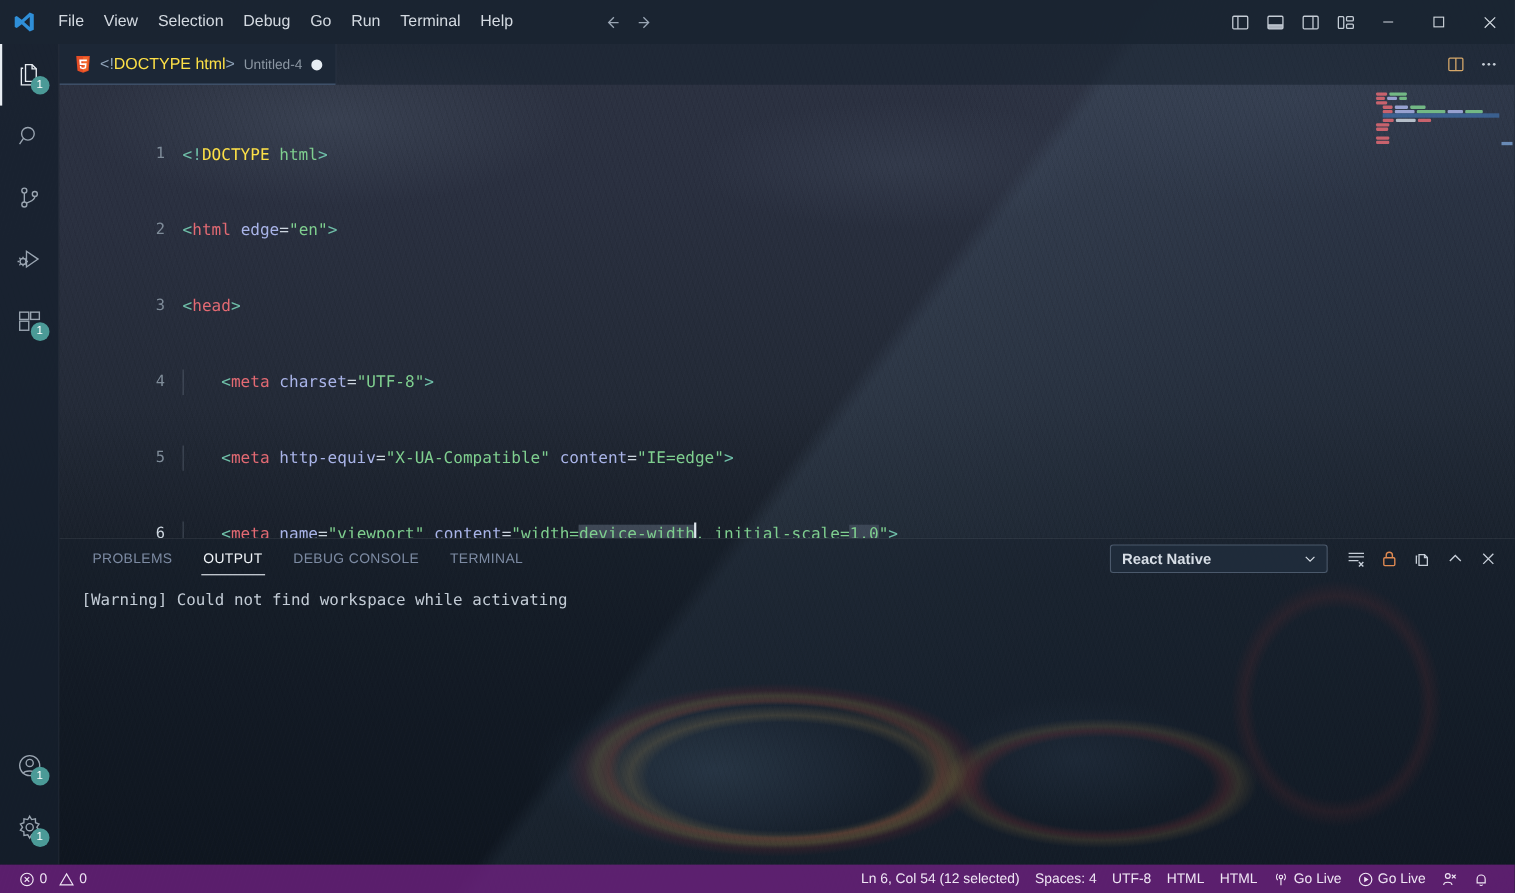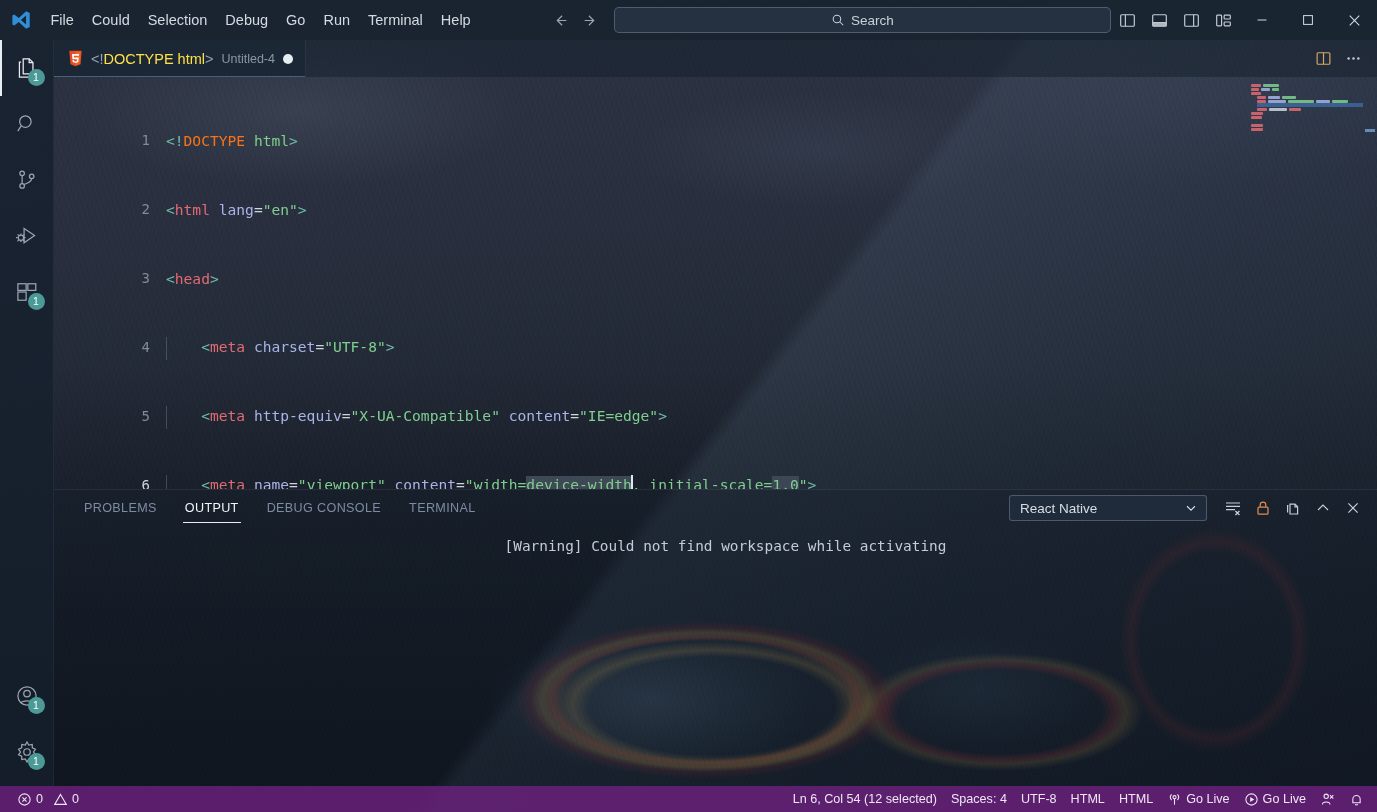--- a/index.html
+++ b/index.html
@@ -155,21 +155,21 @@
   .ind-guide {
     display:inline-block; width:0; border-left:1px solid rgba(160,175,190,0.28); height:23px;
     vertical-align: middle; margin-right: -1px;
   }
   .src { color: #cdd6df; }
   .pn  { color: #6fbfa8; }           
   .tg  { color: #e36a73; }           
   .at  { color: #a9b4e8; }           
   .eq  { color: #cdd6df; }
   .st  { color: #7fcf8f; }           
-  .dt  { color: #f97316; }
+  .dt  { color: #fde047; }
   .sel { background: rgba(150,165,185,0.30); }
   .wmatch { background: rgba(150,165,185,0.22); }
   .caret {
     display:inline-block; width: 2px; height: 19px; background: #dfe7ee;
     vertical-align: -4px; margin: 0 -1px;
   }
 
   
   .minimap { position:absolute; top: 0; right: 14px; width: 118px; height: 100%; }
   .mm-row { height: 4px; display:flex; gap:2px; align-items:center; margin-left: 6px; }
@@ -189,45 +189,45 @@
   .panel-header { height: 36px; min-height:36px; display: flex; align-items: stretch; padding-left: 20px; }
   .ptab {
     display:flex; align-items:center; padding: 0 10px; margin-right: 8px;
     font-size: 12.6px; letter-spacing: .35px; color: #7d8ba3; position: relative;
     text-transform: uppercase;
   }
   .ptab.active { color: #f2f6fa; }
   .ptab.active::after {
     content:""; position:absolute; left: 8px; right: 8px; bottom: 3px; height: 1px; background: #e8eef4;
   }
-  .panel-actions { margin-left: auto; display: flex; align-items: center; gap: 2px; padding-right: 10px; }
+  .panel-actions { margin-left: auto; display: flex; align-items: center; gap: 2px; padding-right: 10px; font-weight: bold; }
   .select {
     width: 198px; height: 26px;
     background: rgba(32,44,60,0.92);
     border: 1px solid rgba(120,136,158,0.5); border-radius: 3px;
     display: flex; align-items: center; justify-content: space-between;
     padding: 0 8px 0 10px; color: #d7dee6; font-size: 13.5px; margin-right: 10px;
   }
   .pa-btn { width: 28px; height: 28px; display:flex; align-items:center; justify-content:center; color:#c6ced8; }
-  .panel-body { flex: 1; padding: 10px 0 0 20px; overflow: hidden; text-align: center; }
+  .panel-body { flex: 1; padding: 10px 0 0 20px; overflow: hidden; }
   .out-line {
     font-family: "DejaVu Sans Mono", monospace;
     font-size: 14.4px; line-height: 21px; color: #c3ccd6; white-space: pre;
   }
 
   
   .statusbar {
     height: 26px; min-height: 26px;
     background: rgba(104,33,122,0.86);
     display: flex; align-items: center;
     color: #f0e6f5; font-size: 12.6px;
     position: relative; z-index: 20;
   }
   .sb-left { display:flex; align-items:center; padding-left: 10px; gap: 2px; }
-  .sb-right { margin-left: auto; display:flex; align-items:center; padding-right: 6px; }
+  .sb-right { margin-left: auto; display:flex; align-items:center; padding-right: 16px; }
   .sb-item {
     display:flex; align-items:center; gap: 4px;
     padding: 0 7px; height: 26px; white-space: nowrap;
   }
   svg { display: block; }
 </style>
 </head>
 <body>
 
 <div id="bg-photo"></div>
@@ -235,21 +235,21 @@
 <div id="root">
 
   <div class="titlebar">
     <div class="vs-logo">
       <svg width="22" height="22" viewBox="0 0 24 24">
         <path d="M17.5 2.5 L21.5 4.4 V19.6 L17.5 21.5 L9.6 14.3 L4.6 18 L2.6 17 V7 L4.6 6 L9.6 9.7 Z M17.5 7.1 L11.9 12 L17.5 16.9 Z" fill="#2f8fd8"></path>
       </svg>
     </div>
     <div class="menu">
       <div class="menu-item">File</div>
-      <div class="menu-item">Could</div>
+      <div class="menu-item">View</div>
       <div class="menu-item">Selection</div>
       <div class="menu-item">Debug</div>
       <div class="menu-item">Go</div>
       <div class="menu-item">Run</div>
       <div class="menu-item">Terminal</div>
       <div class="menu-item">Help</div>
     </div>
 
     <div class="nav-arrows">
       <div class="nav-btn">
@@ -257,29 +257,20 @@
           <path d="M9.5 3.5 L5 8 L9.5 12.5 M5 8 H13.5"></path>
         </svg>
       </div>
       <div class="nav-btn">
         <svg width="17" height="17" viewBox="0 0 16 16" fill="none" stroke="currentColor" stroke-width="1.1">
           <path d="M6.5 3.5 L11 8 L6.5 12.5 M11 8 H2.5"></path>
         </svg>
       </div>
     </div>
 
-    <div class="searchbox">
-      <span>
-        <svg width="14" height="14" viewBox="0 0 16 16" fill="none" stroke="#c9d1da" stroke-width="1.2">
-          <circle cx="6.8" cy="6.8" r="4.3"></circle>
-            <path d="M10 10 L14 14"></path>
-        </svg>
-      </span>
-      <span>Search</span>
-    </div>
 
     <div class="title-right">
       <div class="layout-btn">
         <svg width="17" height="17" viewBox="0 0 16 16" fill="none" stroke="currentColor" stroke-width="1.1">
           <rect x="1.6" y="2.6" width="12.8" height="10.8" rx="1"></rect>
             <path d="M6 2.6 V13.4"></path>
         </svg>
       </div>
       <div class="layout-btn">
         <svg width="17" height="17" viewBox="0 0 16 16" fill="none" stroke="currentColor" stroke-width="1.1">
@@ -409,21 +400,21 @@
                 <circle cx="8" cy="8" r="1.15"></circle>
                 <circle cx="12.6" cy="8" r="1.15"></circle>
             </svg>
           </div>
         </div>
       </div>
 
       <div class="codearea">
         <div class="code">
           <div class="ln"><span class="gutter">1</span><span class="src"><span class="pn">&lt;!</span><span class="dt">DOCTYPE</span> <span class="st">html</span><span class="pn">&gt;</span></span></div>
-          <div class="ln"><span class="gutter">2</span><span class="src"><span class="pn">&lt;</span><span class="tg">html</span> <span class="at">lang</span><span class="eq">=</span><span class="st">"en"</span><span class="pn">&gt;</span></span></div>
+          <div class="ln"><span class="gutter">2</span><span class="src"><span class="pn">&lt;</span><span class="tg">html</span> <span class="at">edge</span><span class="eq">=</span><span class="st">"en"</span><span class="pn">&gt;</span></span></div>
           <div class="ln"><span class="gutter">3</span><span class="src"><span class="pn">&lt;</span><span class="tg">head</span><span class="pn">&gt;</span></span></div>
           <div class="ln"><span class="gutter">4</span><span class="src"><span class="ind-guide"></span>    <span class="pn">&lt;</span><span class="tg">meta</span> <span class="at">charset</span><span class="eq">=</span><span class="st">"UTF-8"</span><span class="pn">&gt;</span></span></div>
           <div class="ln"><span class="gutter">5</span><span class="src"><span class="ind-guide"></span>    <span class="pn">&lt;</span><span class="tg">meta</span> <span class="at">http-equiv</span><span class="eq">=</span><span class="st">"X-UA-Compatible"</span> <span class="at">content</span><span class="eq">=</span><span class="st">"IE=edge"</span><span class="pn">&gt;</span></span></div>
           <div class="ln cur"><span class="gutter">6</span><span class="src"><span class="ind-guide"></span>    <span class="pn">&lt;</span><span class="tg">meta</span> <span class="at">name</span><span class="eq">=</span><span class="st">"viewport"</span> <span class="at">content</span><span class="eq">=</span><span class="st">"width=</span><span class="st sel">device-width</span><span class="caret"></span><span class="st">, initial-scale=</span><span class="st wmatch">1.0</span><span class="st">"</span><span class="pn">&gt;</span></span></div>
           
           
           
           
           
           

